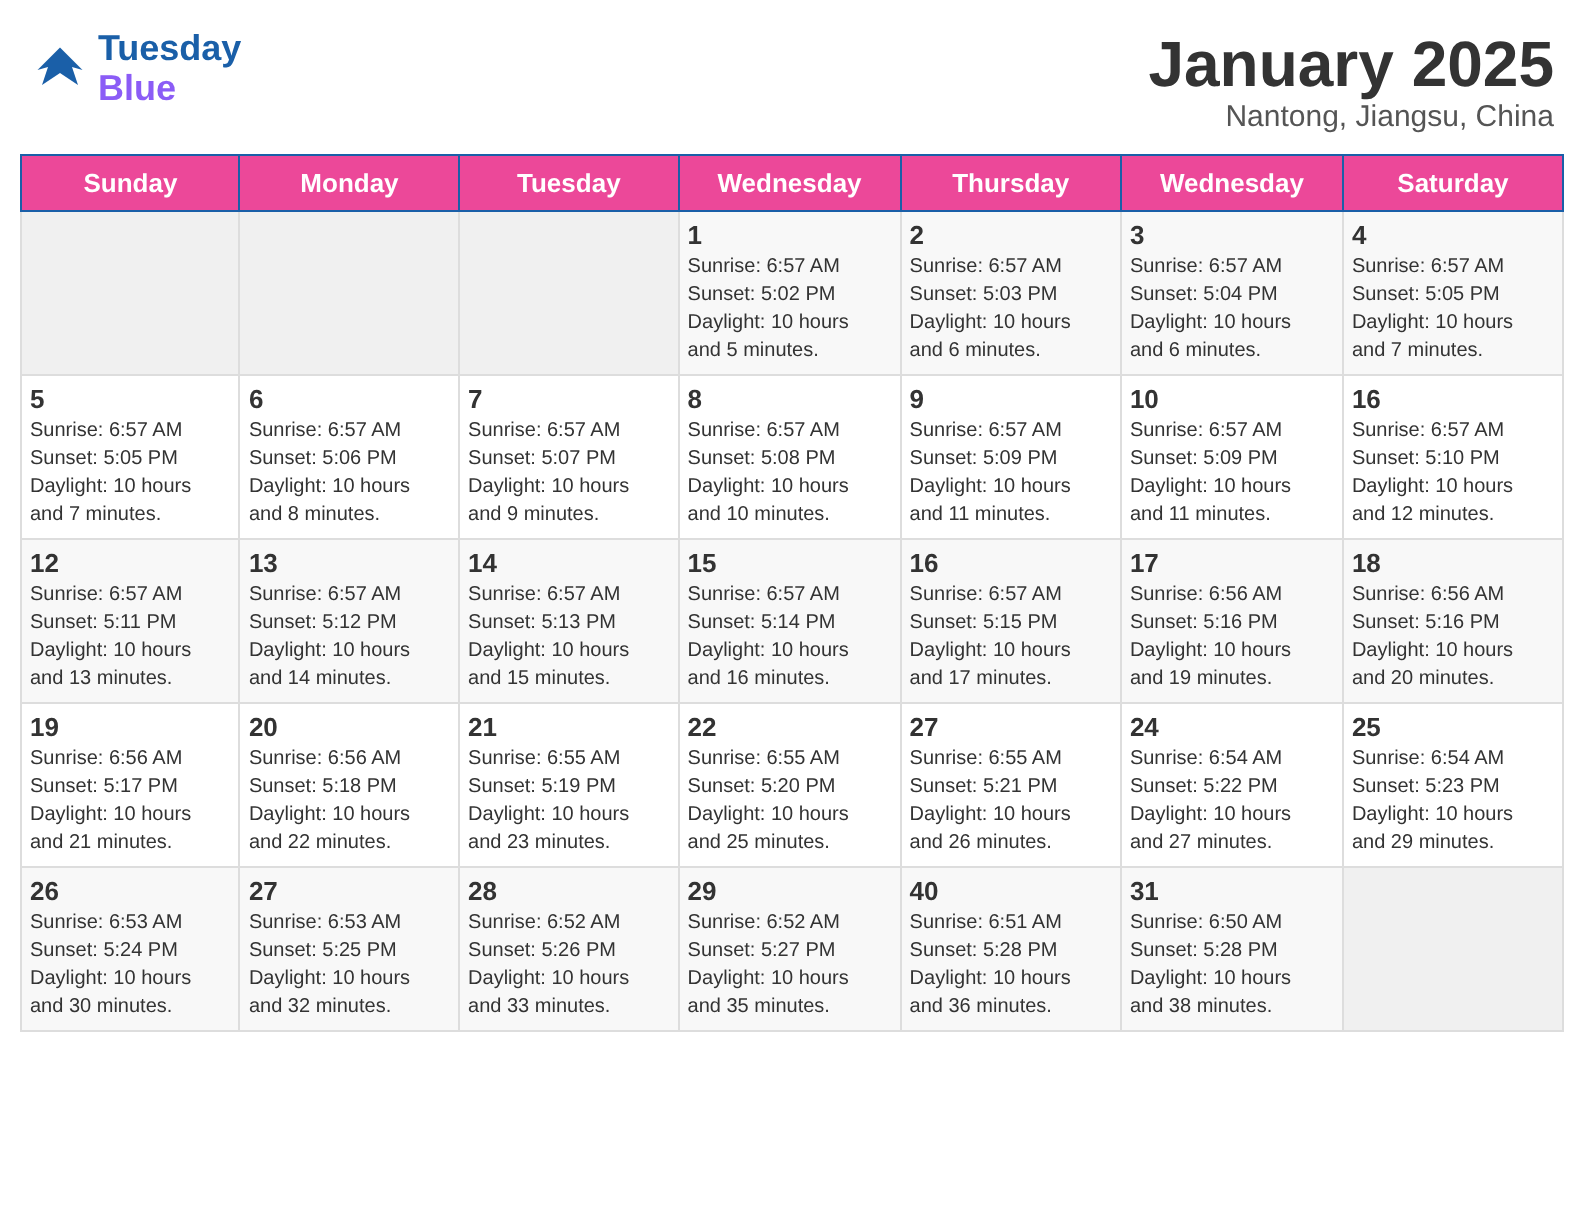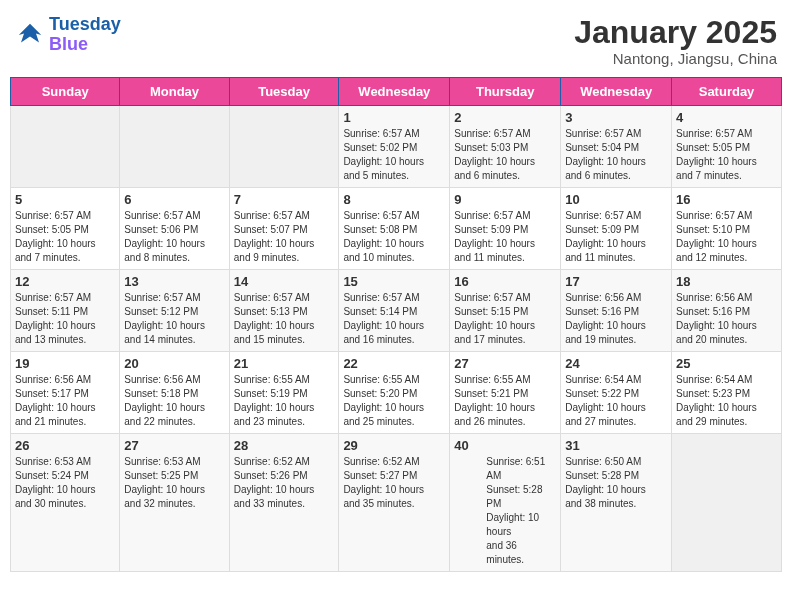--- a/index.html
+++ b/index.html
@@ -336,21 +336,21 @@
         </td>
         <td>
           <span class="day-num">29</span>
           <div class="day-info" style="white-space: pre-line;">Sunrise: 6:52 AM
 Sunset: 5:27 PM
 Daylight: 10 hours
 and 35 minutes.</div>
         </td>
         <td>
           <span class="day-num">40</span>
-          <div class="day-info" style="white-space: pre-line; margin-left: 32px;">Sunrise: 6:51 AM
+          <div class="day-info" style="white-space: pre-line;">Sunrise: 6:51 AM
 Sunset: 5:28 PM
 Daylight: 10 hours
 and 36 minutes.</div>
         </td>
         <td>
           <span class="day-num">31</span>
           <div class="day-info" style="white-space: pre-line;">Sunrise: 6:50 AM
 Sunset: 5:28 PM
 Daylight: 10 hours
 and 38 minutes.</div>

